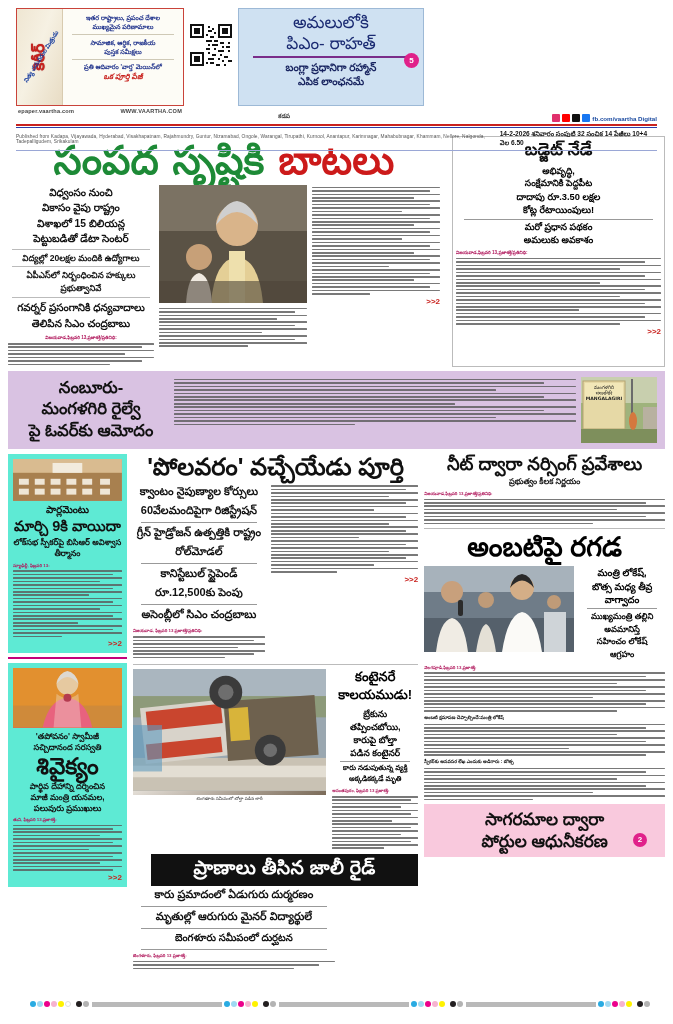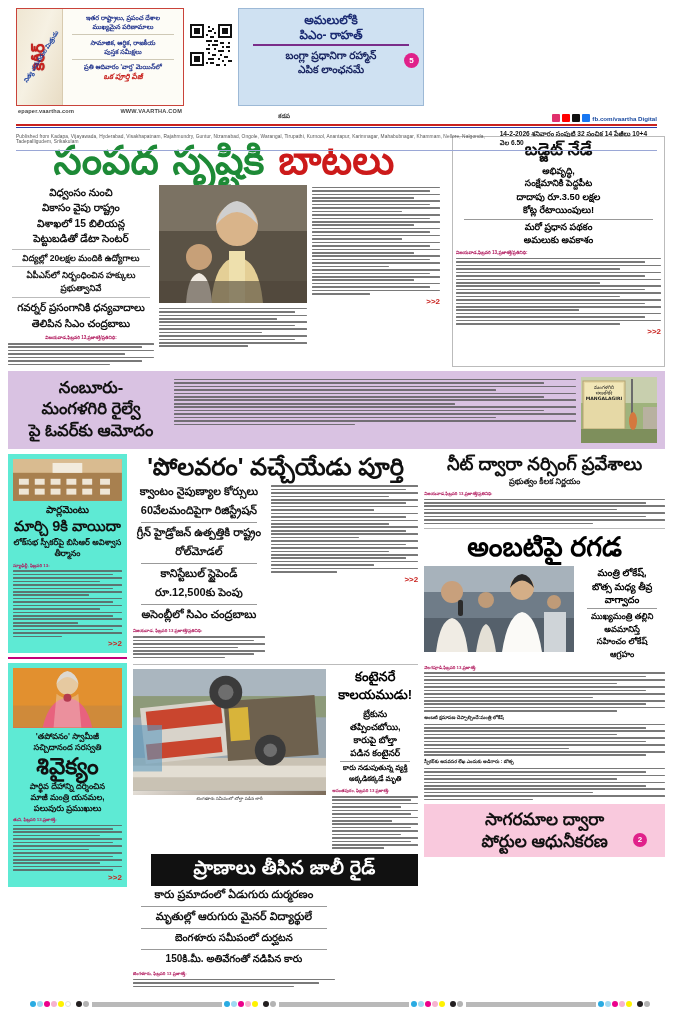--- a/index.html
+++ b/index.html
@@ -53,21 +53,21 @@
     position:absolute; right:58px; top:6px; width:46px; height:30px;
   }
 
   .qr { width:42px; height:42px; margin-top:16px; position:relative; flex:0 0 auto;}
   .qr-grid { width:42px; height:42px; }
 
   .blue-box {
     width:186px; background:#cfe1f2; border:1px solid #9db9d6; padding:4px 4px 3px;
     text-align:center; height:98px; position:relative;
   }
-  .bb-l1 { font-size:12px; color:#1a2a72; font-weight:bold; line-height:1.22; }
+  .bb-l1 { font-size:17px; color:#1a2a72; font-weight:normal; line-height:1.22; }
   .bb-rule { height:2px; background:#7a2d8a; margin:2px 10px 3px; }
   .bb-l2 { font-size:10.5px; color:#17235f; font-weight:bold; line-height:1.28; }
   .page-bubble {
     position:absolute; right:4px; top:44px; width:15px; height:15px; border-radius:50%;
     background:#e0218a; color:#fff; font-size:8px; font-weight:bold;
     display:flex; align-items:center; justify-content:center;
   }
   .social-row { display:flex; align-items:center; justify-content:flex-end;
     gap:2px; font-size:6.2px; color:#1b4aa0; font-weight:bold; padding-top:2px;}
   .sq { width:8px;height:8px;display:inline-block;border-radius:1px;}
@@ -692,21 +692,20 @@
 
       <div style="padding-top:3px">
         <div class="hl-black">ప్రాణాలు తీసిన జాలీ రైడ్</div>
         <div style="width:202px">
           <div class="sub-line">కారు ప్రమాదంలో ఏడుగురు దుర్మరణం</div>
           <div class="hr-thin"></div>
           <div class="sub-line">మృతుల్లో ఆరుగురు మైనర్ విద్యార్థులే</div>
           <div class="hr-thin"></div>
           <div class="sub-line sm">బెంగళూరు సమీపంలో దుర్ఘటన</div>
           <div class="hr-thin"></div>
-          <div class="sub-line sm">150కి.మీ. అతివేగంతో నడిపిన కారు</div>
           <div class="txt dense" style="padding-top:2px">
             <div style="font-size:4.4px;font-weight:bold;color:#b0185c">బెంగళూరు, ఫిబ్రవరి 13 ప్రజాశక్తి:</div>
             <div class="ln s100"></div>
               <div class="ln s92"></div>
               <div class="ln s80"></div>
           </div>
         </div>
       </div>
     </div>
 

